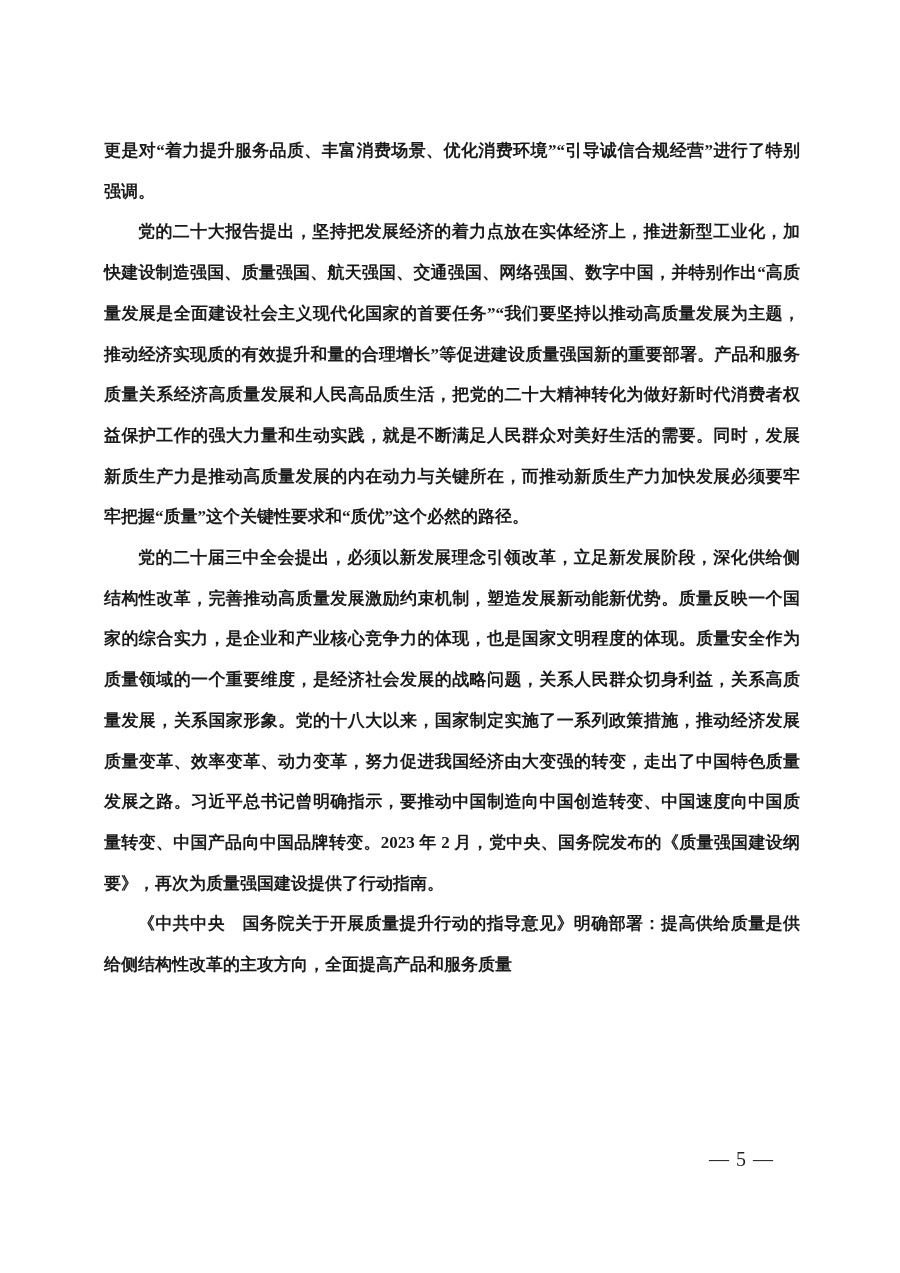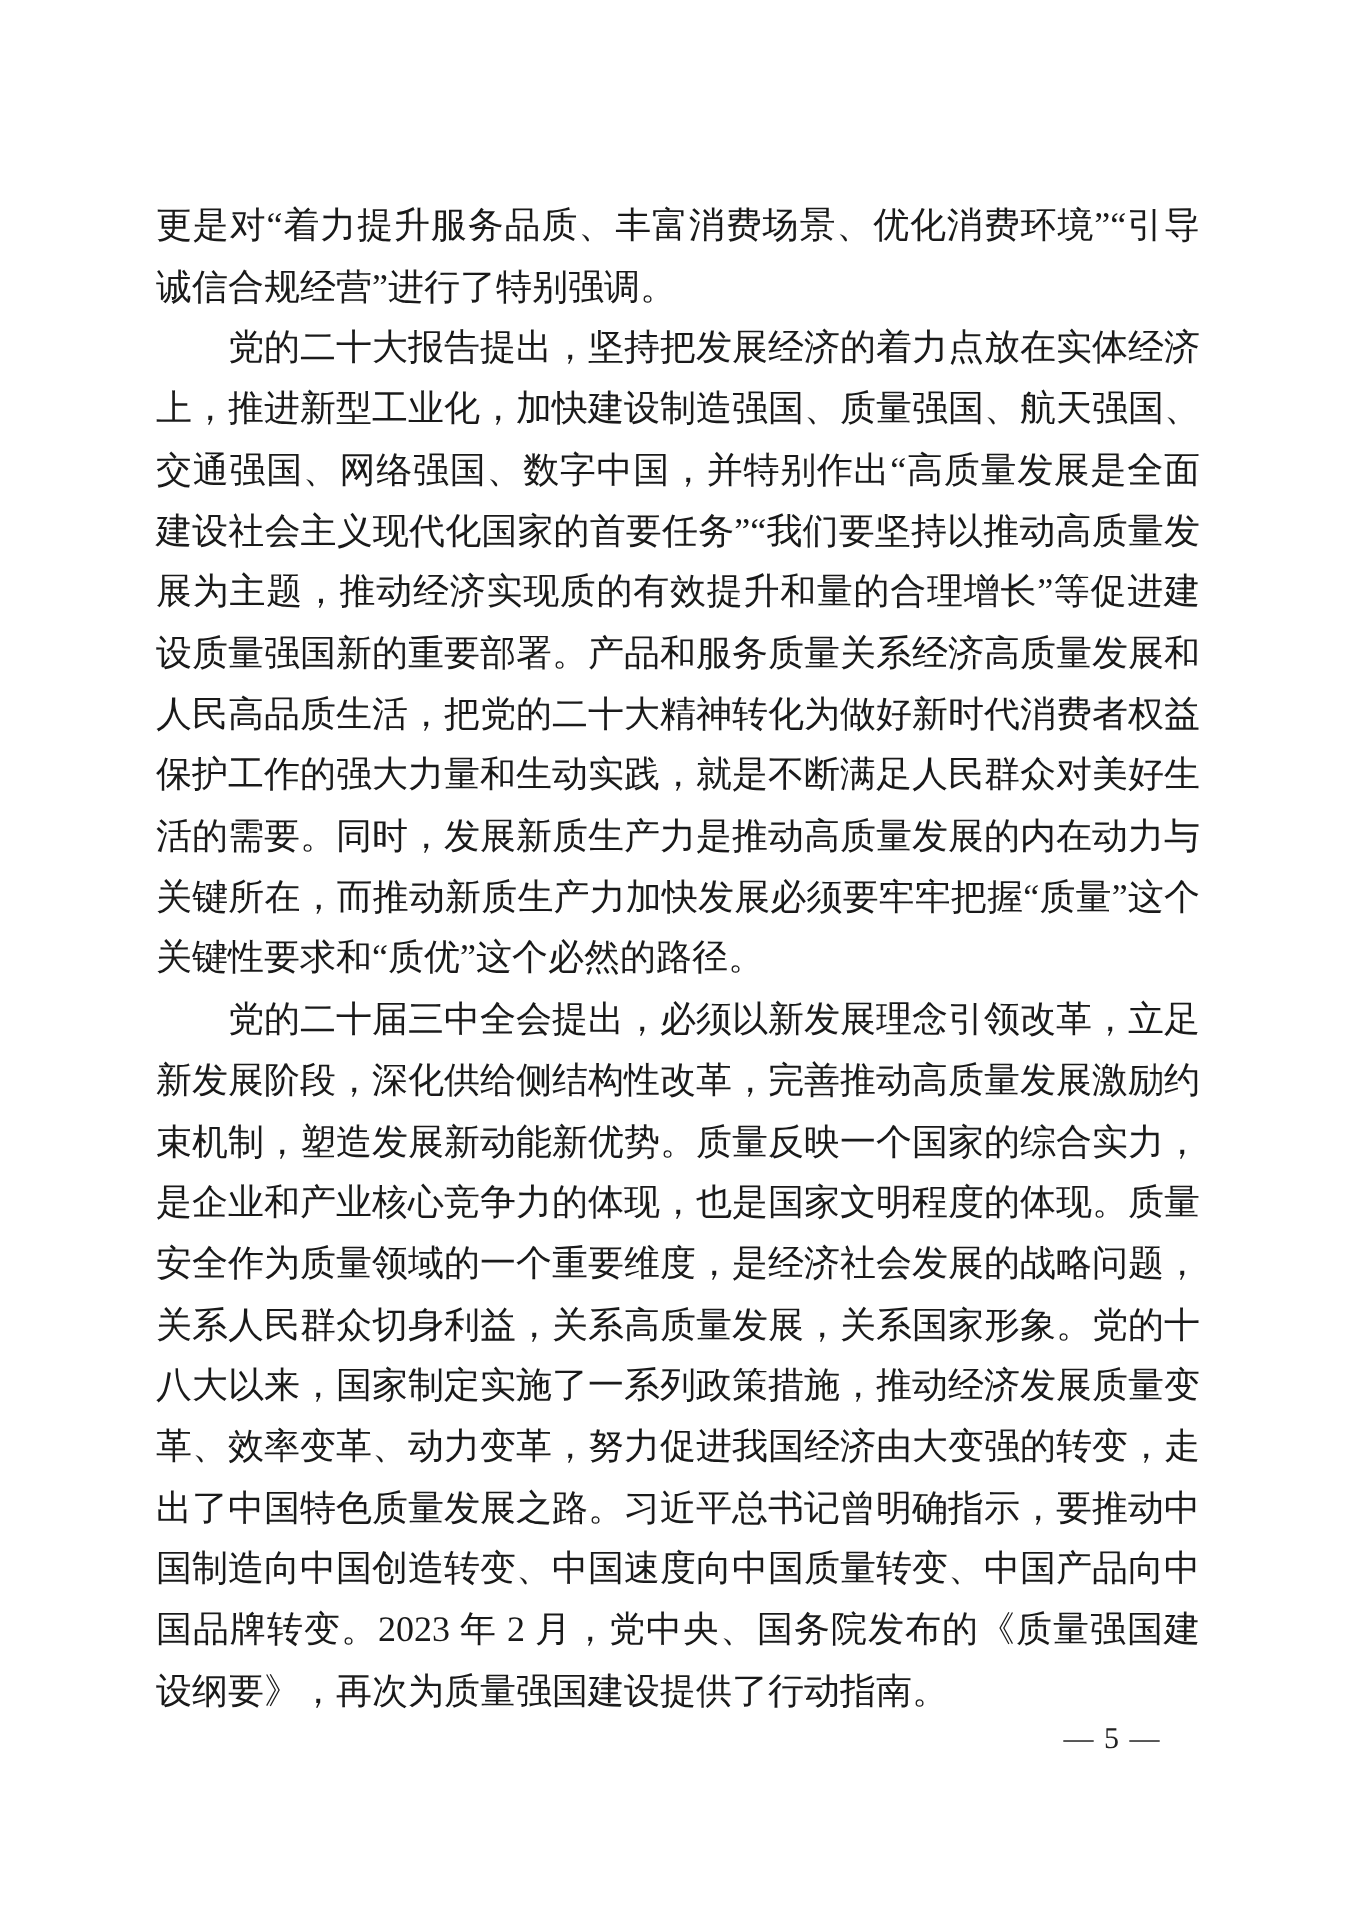--- a/index.html
+++ b/index.html
@@ -17,25 +17,25 @@
     overflow: hidden;
   }
   .content {
     position: absolute;
     left: 104px;
     top: 131px;
     width: 696px;
   }
   .para {
     margin: 0;
-    font-size: 24px;
+    font-size: 17px;
     line-height: 40.7px;
     text-align: justify;
     text-justify: inter-ideograph;
-    font-weight: 400;
+    font-weight: 700;
     word-break: break-all;
   }
   .para.indent {
     text-indent: 2em;
   }
   .page-number {
     position: absolute;
     top: 1148px;
     right: 126px;
     font-size: 20px;
@@ -45,15 +45,16 @@
   }
 </style>
 </head>
 <body>
 
 <div class="page">
   <div class="content">
     <p class="para">更是对“着力提升服务品质、丰富消费场景、优化消费环境”“引导诚信合规经营”进行了特别强调。</p>
     <p class="para indent">党的二十大报告提出，坚持把发展经济的着力点放在实体经济上，推进新型工业化，加快建设制造强国、质量强国、航天强国、交通强国、网络强国、数字中国，并特别作出“高质量发展是全面建设社会主义现代化国家的首要任务”“我们要坚持以推动高质量发展为主题，推动经济实现质的有效提升和量的合理增长”等促进建设质量强国新的重要部署。产品和服务质量关系经济高质量发展和人民高品质生活，把党的二十大精神转化为做好新时代消费者权益保护工作的强大力量和生动实践，就是不断满足人民群众对美好生活的需要。同时，发展新质生产力是推动高质量发展的内在动力与关键所在，而推动新质生产力加快发展必须要牢牢把握“质量”这个关键性要求和“质优”这个必然的路径。</p>
     <p class="para indent">党的二十届三中全会提出，必须以新发展理念引领改革，立足新发展阶段，深化供给侧结构性改革，完善推动高质量发展激励约束机制，塑造发展新动能新优势。质量反映一个国家的综合实力，是企业和产业核心竞争力的体现，也是国家文明程度的体现。质量安全作为质量领域的一个重要维度，是经济社会发展的战略问题，关系人民群众切身利益，关系高质量发展，关系国家形象。党的十八大以来，国家制定实施了一系列政策措施，推动经济发展质量变革、效率变革、动力变革，努力促进我国经济由大变强的转变，走出了中国特色质量发展之路。习近平总书记曾明确指示，要推动中国制造向中国创造转变、中国速度向中国质量转变、中国产品向中国品牌转变。2023 年 2 月，党中央、国务院发布的《质量强国建设纲要》，再次为质量强国建设提供了行动指南。</p>
+    <p class="para indent">《中共中央　国务院关于开展质量提升行动的指导意见》明确部署：提高供给质量是供给侧结构性改革的主攻方向，全面提高产品和服务质量</p>
   </div>
   <div class="page-number">— 5 —</div>
 </div>
 
 </body></html>

